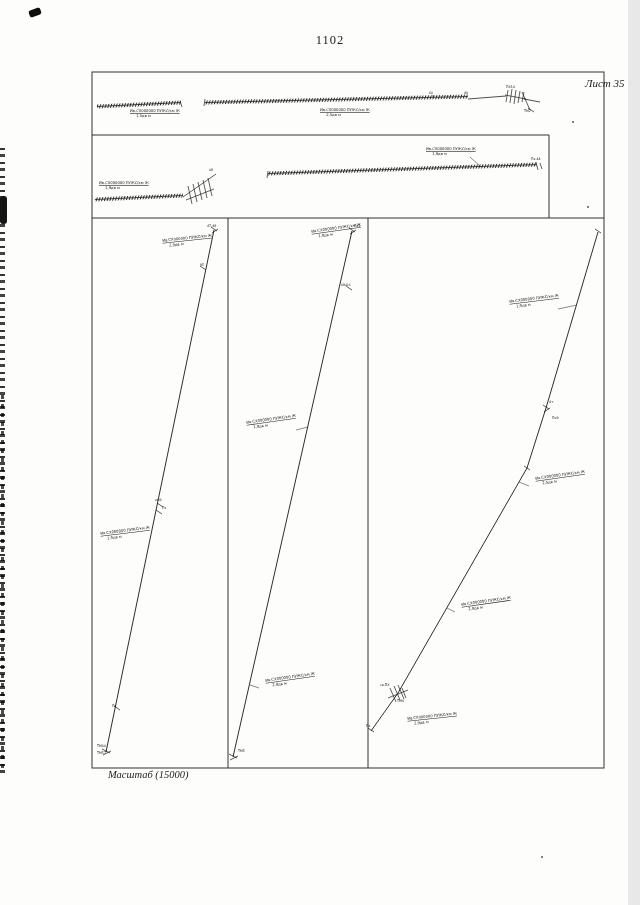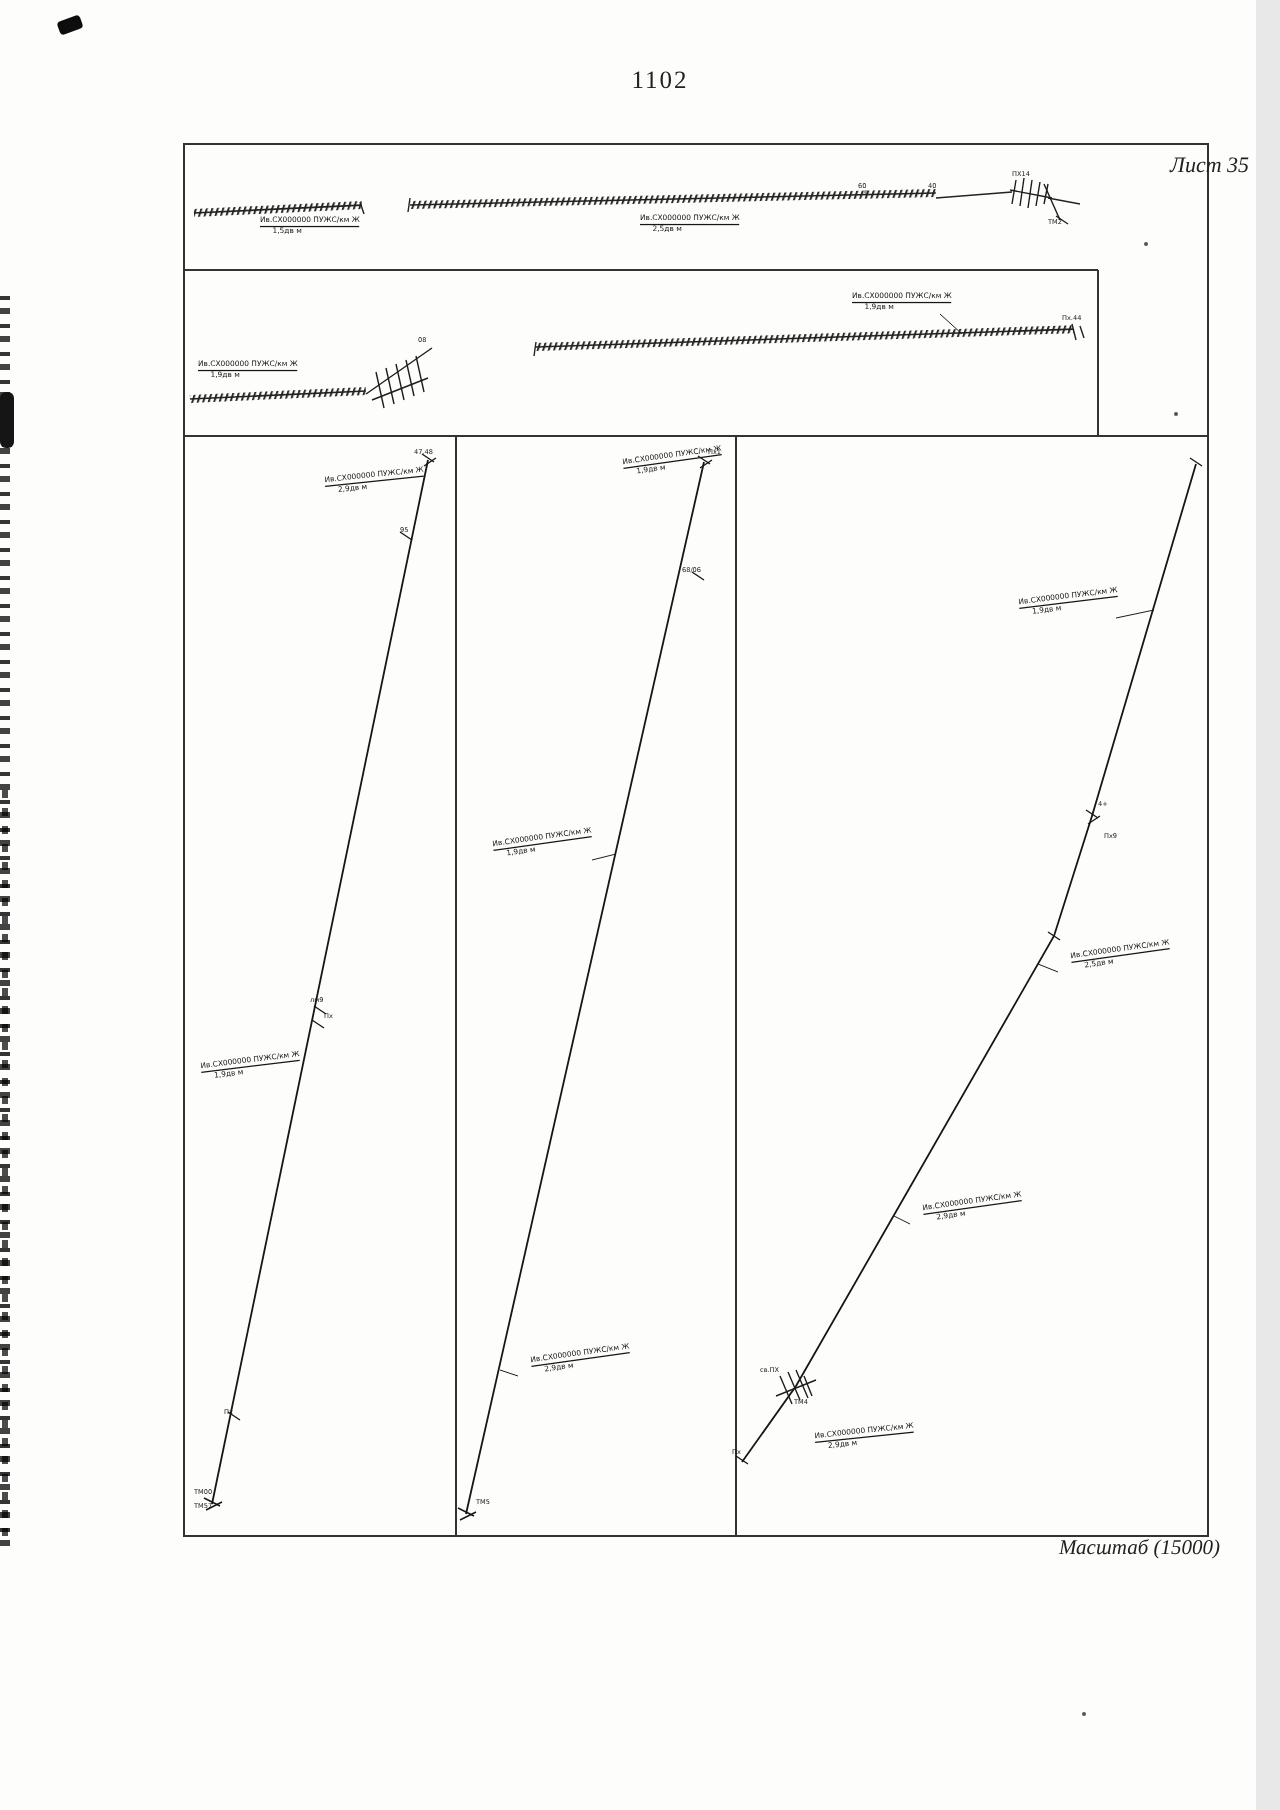--- a/index.html
+++ b/index.html
@@ -3,21 +3,21 @@
 <meta charset="utf-8">
 <style>
   html,body{margin:0;padding:0;background:#e8e8e8;}
   .page{position:relative;width:628px;height:905px;background:#fdfdfc;overflow:hidden;
         font-family:"DejaVu Sans",sans-serif;color:#1c1c1c;}
   .svg-layer{position:absolute;left:0;top:0;width:640px;height:905px;}
   .pagenum{position:absolute;left:26px;top:33px;width:608px;text-align:center;
            font-family:"Liberation Serif",serif;font-size:12.5px;letter-spacing:1px;color:#222;}
   .sheet-label{position:absolute;left:556px;top:77px;font-family:"Liberation Serif",serif;
            font-style:italic;font-size:11px;color:#222;margin-left:29px;}
-  .scale-caption{position:absolute;left:98px;top:769px;width:512px;text-align:right;
+  .scale-caption{position:absolute;left:108px;top:769px;width:512px;text-align:left;
            font-family:"Liberation Serif",serif;font-style:italic;font-size:10.5px;color:#222;}
   .anno{position:absolute;font-size:6px;line-height:1.25;white-space:nowrap;color:#161616;
         transform:scale(0.62);transform-origin:left top;}
   .anno .l1{border-bottom:0.7px solid #161616;padding-bottom:0.5px;}
   .anno .l2{padding-left:10px;}
   .r8{transform:rotate(-8deg) scale(0.62);}
   .r7{transform:rotate(-7deg) scale(0.62);}
   .r6{transform:rotate(-6deg) scale(0.62);}
   .pt{position:absolute;font-size:6px;white-space:nowrap;color:#161616;
       transform:scale(0.55);transform-origin:left top;}

